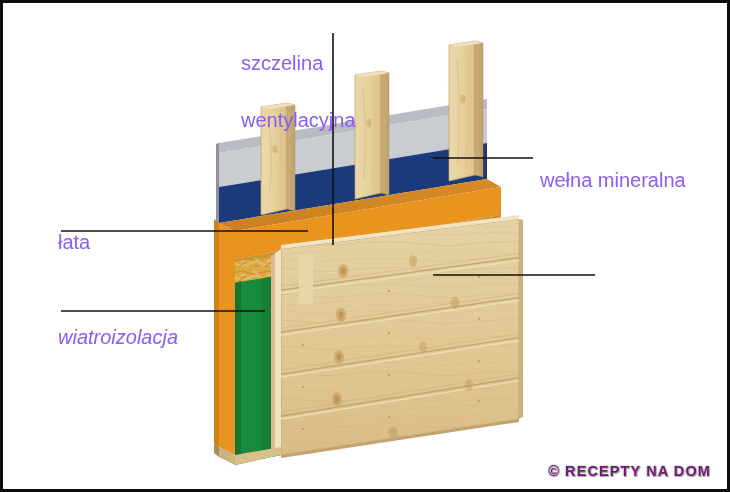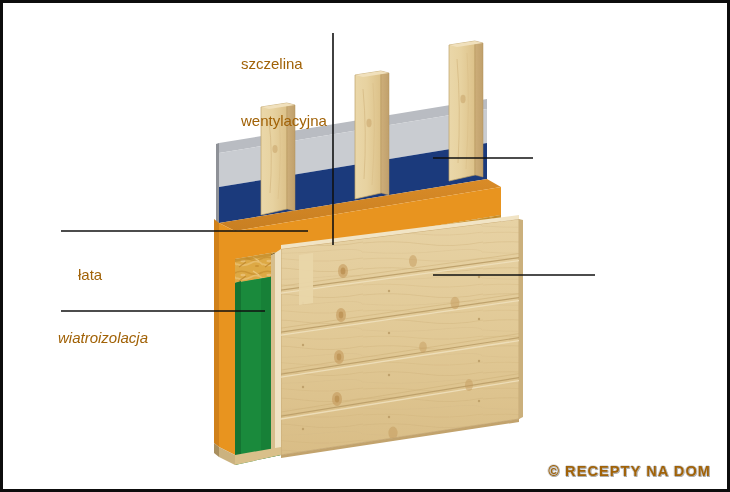--- a/index.html
+++ b/index.html
@@ -19,36 +19,36 @@
     border: 3px solid #0d0d0d;
     overflow: hidden;
   }
   #figure {
     position: absolute;
     left: 0; top: 0;
     width: 730px; height: 492px;
   }
   .label {
     position: absolute;
-    color: #a16207;
+    color: #8b5cf6;
     font-family: "Liberation Sans", sans-serif;
-    font-size: 15px;
+    font-size: 20px;
     line-height: 19px;
     white-space: pre;
     letter-spacing: 0px;
   }
   .label.left-al  { text-align: left; }
   #watermark {
     position: absolute;
     right: 16px; bottom: 10px;
     font-family: "Liberation Sans", sans-serif;
     font-size: 14.5px;
     font-weight: bold;
     letter-spacing: 1.1px;
-    color: #a16207;
+    color: #701a75;
     text-shadow:
        1px 0 0 #b9b9b9, -1px 0 0 #d6d6d6,
        0 1px 0 #b0b0b0, 0 -1px 0 #e2e2e2,
        1px 1px 0 #a9a9a9;
     white-space: pre;
   }
 </style>
 </head>
 <body>
 
@@ -256,22 +256,25 @@
 
       <line x1="592" y1="272" x2="430" y2="272"></line>
     </g>
   </svg>
 
   <div class="label left-al" style="left:238px; top:13px;">
     <div>szczelina</div>
     <div>wentylacyjna</div>
   </div>
 
-
-  <div class="label left-al" style="left:55px; top:224px;margin-left:20px;">
+  <div class="label left-al" style="left:537px; top:130px;">
+    <div>wełna mineralna</div>
+  </div>
+
+  <div class="label left-al" style="left:55px; top:192px;">
     <div>łata</div>
   </div>
 
   <div class="label left-al" style="left:55px; top:287px;font-style:italic;">
     <div>wiatroizolacja</div>
   </div>
 
 
   <div id="watermark">© RECEPTY NA DOM</div>
 

